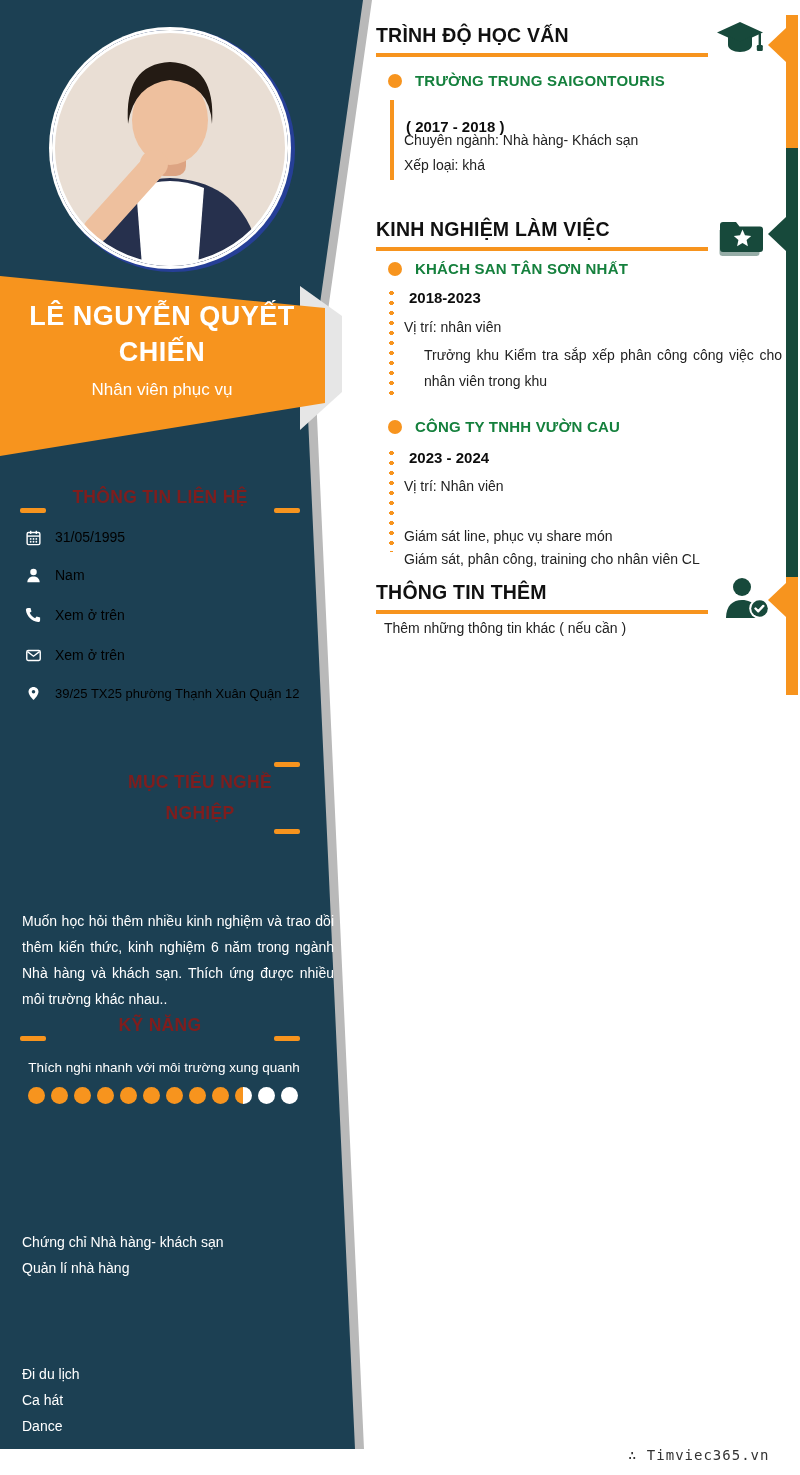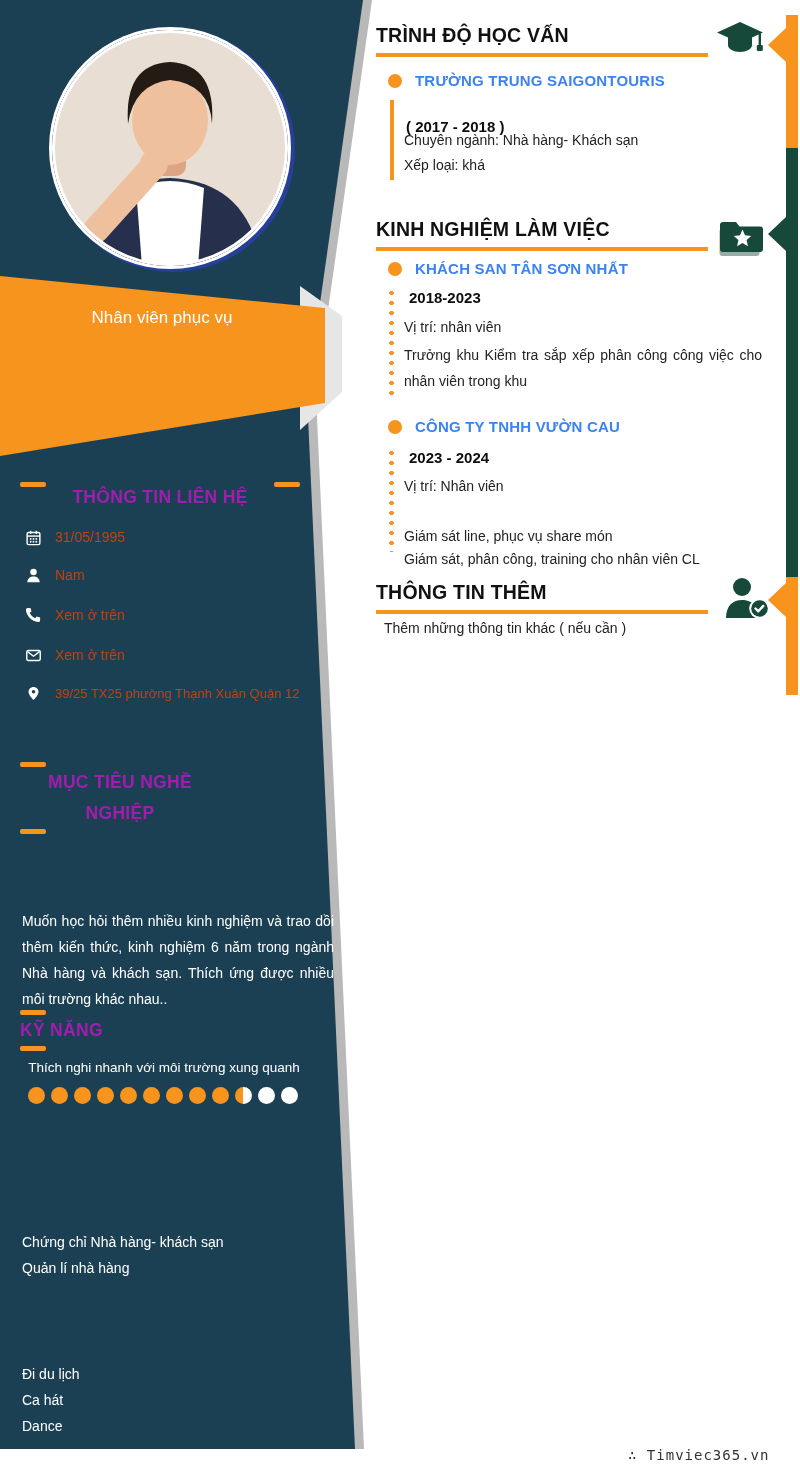--- a/index.html
+++ b/index.html
@@ -8,43 +8,43 @@
   #bg{position:absolute;left:0;top:0;z-index:0;}
   .abs{position:absolute;z-index:2;}
 
   
   .photo{left:52px;top:30px;width:236px;height:236px;border-radius:50%;overflow:hidden;
          box-shadow:0 0 0 3px #ffffff, 3px 2px 0 4px rgba(47,62,207,.55);}
   .name-box{left:10px;top:298px;width:304px;text-align:center;color:#fff;}
   .name{font-size:27px;font-weight:bold;line-height:36px;letter-spacing:.5px;}
   .job-title{margin-top:10px;font-size:17px;}
 
-  .sb-head{left:20px;width:280px;display:flex;align-items:flex-start;justify-content:space-between;color:#a21caf;}
+  .sb-head{left:20px;width:280px;display:flex;align-items:flex-end;justify-content:space-between;color:#7f1d1d;}
   .sb-head .dash{width:26px;height:5px;background:#f7941e;border-radius:2px;flex:0 0 auto;}
   .sb-head .t{font-size:17.5px;font-weight:bold;text-align:center;line-height:31px;letter-spacing:.3px;}
   .sb-head .t.narrow{width:200px;}
 
-  .c-row{left:24px;width:296px;display:flex;align-items:center;color:#c2410c;font-size:14px;}
+  .c-row{left:24px;width:296px;display:flex;align-items:center;color:#000000;font-size:14px;}
   .c-row .ic{width:18px;height:18px;margin-right:13px;flex:0 0 auto;display:flex;align-items:center;justify-content:center;}
   .c-row.small{font-size:13px;}
 
   .sb-par{left:22px;width:312px;color:#fff;font-size:14px;line-height:26px;text-align:justify;}
   .sb-line{left:22px;width:300px;color:#fff;font-size:14px;}
   .skill-text{left:14px;width:300px;color:#fff;font-size:13.5px;text-align:center;}
   .dots{left:28px;display:flex;gap:6px;}
   .dot{width:17px;height:17px;border-radius:50%;}
   .dot.full{background:#f7941e;}
   .dot.half{background:linear-gradient(90deg,#f7941e 50%,#ffffff 50%);}
   .dot.empty{background:#ffffff;}
 
   
   .m-head{left:376px;font-size:19.5px;font-weight:bold;color:#111;letter-spacing:.2px;}
   .m-rule{left:376px;width:332px;height:4px;background:#f7941e;}
   .bullet{width:14px;height:14px;border-radius:50%;background:#f7941e;left:388px;}
-  .m-company{left:415px;font-size:15px;font-weight:bold;color:#3b82f6;letter-spacing:.2px;}
+  .m-company{left:415px;font-size:15px;font-weight:bold;color:#15803d;letter-spacing:.2px;}
   .m-bold{left:406px;font-size:15px;font-weight:bold;color:#0d0d0d;}
   .m-text{left:404px;font-size:14px;color:#222;}
   .m-just{width:358px;line-height:26px;text-align:justify;}
   .vline{left:390px;width:4px;background:#f7941e;}
   .dotline{left:389px;width:5px;
            background-image:radial-gradient(circle 2.2px,#f7941e 97%,transparent 100%);
            background-size:5px 10px;background-repeat:repeat-y;}
 
   .footer{left:628px;top:1447px;font-family:"DejaVu Sans Mono","Liberation Mono",monospace;
           font-size:14px;color:#333;letter-spacing:1px;}
@@ -108,20 +108,21 @@
         <ellipse cx="118" cy="90" rx="38" ry="45" fill="#eec09e"></ellipse>
         <path d="M76,94 Q72,34 118,32 Q164,34 160,94 Q158,54 118,50 Q82,54 76,94 Z" fill="#241b14"></path>
         <path d="M44,200 L98,140" stroke="#eec09e" stroke-width="26" stroke-linecap="round"></path>
         <circle cx="102" cy="134" r="14" fill="#eec09e"></circle>
       </g>
       <circle cx="118" cy="118" r="116.5" fill="none" stroke="#ffffff" stroke-width="3"></circle>
     </svg>
   </div>
 
   <div class="abs name-box">
+    <div class="name">LÊ NGUYỄN QUYẾT CHIẾN</div>
     <div class="job-title">Nhân viên phục vụ</div>
   </div>
 
   <div class="abs sb-head" style="top:482px;">
     <span class="dash"></span>
     <span class="t">THÔNG TIN LIÊN HỆ</span>
     <span class="dash"></span>
   </div>
 
   <div class="abs c-row" style="top:528px;">
@@ -183,21 +184,21 @@
     <span>39/25 TX25 phường Thạnh Xuân Quận 12</span>
   </div>
 
   <div class="abs sb-head" style="top:762px;flex-direction:column;">
     <span class="dash"></span>
     <span class="t narrow">MỤC TIÊU NGHỀ NGHIỆP</span>
     <span class="dash"></span>
   </div>
   <div class="abs sb-par" style="top:908px;">Muốn học hỏi thêm nhiều kinh nghiệm và trao dồi thêm kiến thức, kinh nghiệm 6 năm trong ngành Nhà hàng và khách sạn. Thích ứng được nhiều môi trường khác nhau..</div>
 
-  <div class="abs sb-head" style="top:1010px;flex-direction:column;">
+  <div class="abs sb-head" style="top:1010px;">
     <span class="dash"></span>
     <span class="t">KỸ NĂNG</span>
     <span class="dash"></span>
   </div>
   <div class="abs skill-text" style="top:1060px;">Thích nghi nhanh với môi trường xung quanh</div>
   <div class="abs dots" style="top:1087px;">
       <span class="dot full"></span>
       <span class="dot full"></span>
       <span class="dot full"></span>
       <span class="dot full"></span>
@@ -228,21 +229,21 @@
   <div class="abs m-text" style="top:157px;">Xếp loại: khá</div>
 
   <div class="abs m-head" style="top:218px;">KINH NGHIỆM LÀM VIỆC</div>
   <div class="abs m-rule" style="top:247px;"></div>
 
   <div class="abs bullet" style="top:262px;"></div>
   <div class="abs m-company" style="top:260px;">KHÁCH SAN TÂN SƠN NHẤT</div>
   <div class="abs dotline" style="top:288px;height:110px;"></div>
   <div class="abs m-bold" style="top:289px;left:409px;">2018-2023</div>
   <div class="abs m-text" style="top:319px;">Vị trí: nhân viên</div>
-  <div class="abs m-text m-just" style="top:342px;">Trưởng khu Kiểm tra sắp xếp phân công công việc cho nhân viên trong khu</div>
+  <div class="abs m-text m-just" style="top:342px;margin-left:20px;">Trưởng khu Kiểm tra sắp xếp phân công công việc cho nhân viên trong khu</div>
 
   <div class="abs bullet" style="top:420px;"></div>
   <div class="abs m-company" style="top:418px;">CÔNG TY TNHH VƯỜN CAU</div>
   <div class="abs dotline" style="top:448px;height:104px;"></div>
   <div class="abs m-bold" style="top:449px;left:409px;">2023 - 2024</div>
   <div class="abs m-text" style="top:478px;">Vị trí: Nhân viên</div>
   <div class="abs m-text" style="top:507px;margin-top:44px;">Giám sát, phân công, training cho nhân viên CL</div>
   <div class="abs m-text" style="top:528px;">Giám sát line, phục vụ share món</div>
 
   <div class="abs m-head" style="top:581px;">THÔNG TIN THÊM</div>

